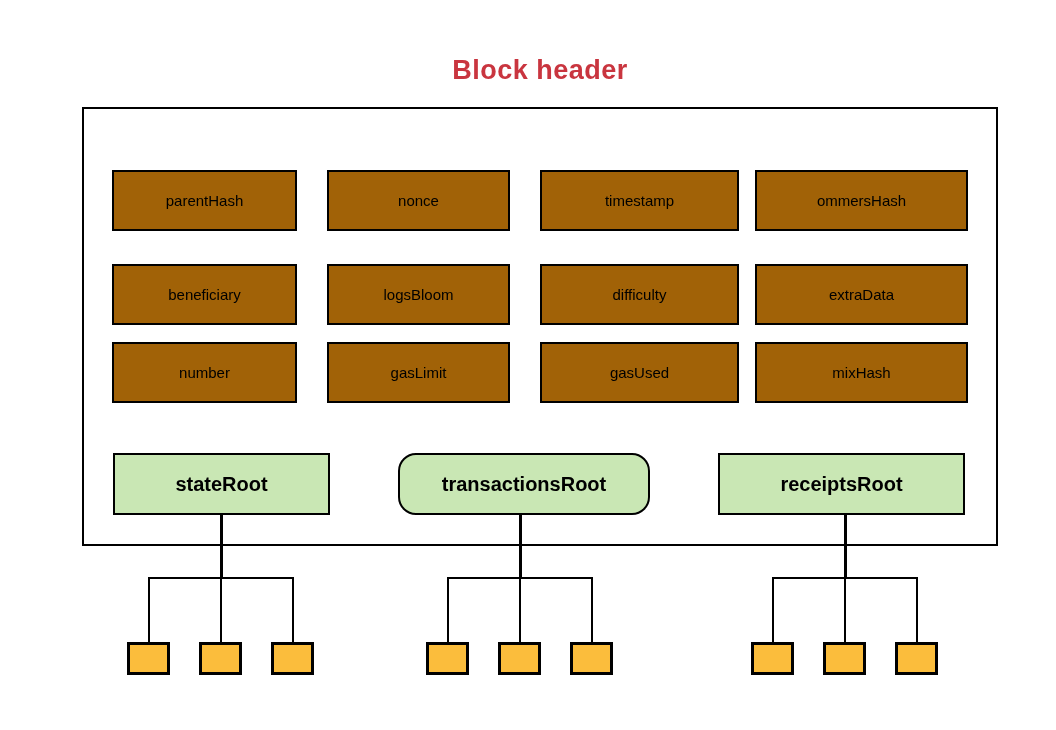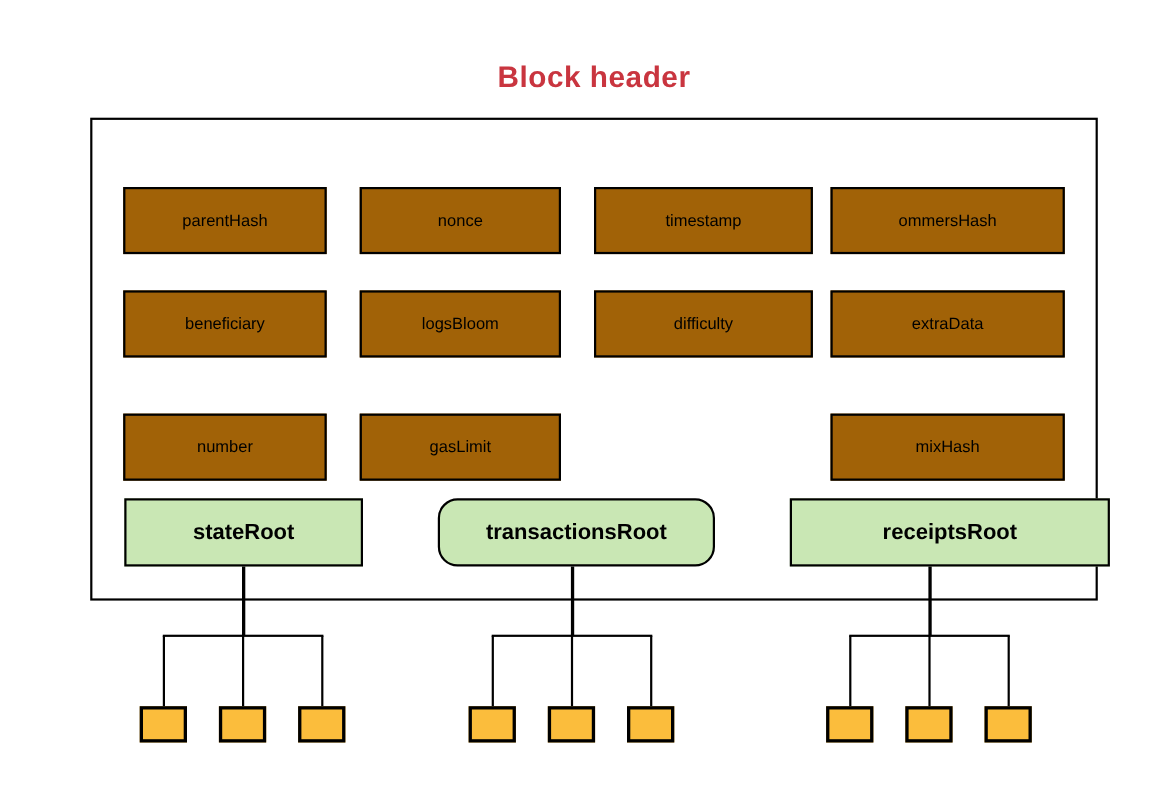--- a/index.html
+++ b/index.html
@@ -47,39 +47,39 @@
     justify-content: center;
     font-size: 15px;
     color: #000000;
   }
   .c0 { left: 112px; width: 185px; }
   .c1 { left: 327px; width: 183px; }
   .c2 { left: 540px; width: 199px; }
   .c3 { left: 755px; width: 213px; }
   .r0 { top: 170px; }
   .r1 { top: 264px; }
-  .r2 { top: 376px; }
+  .r2 { top: 342px; }
   .root-box {
     position: absolute;
     top: 453px;
     height: 62px;
     border: 2px solid #000000;
     background: #C9E7B4;
     box-sizing: border-box;
     display: flex;
     align-items: center;
     justify-content: center;
     font-size: 20px;
     font-weight: bold;
     color: #000000;
     z-index: 2;
   }
   .root-state   { left: 113px; width: 217px; }
   .root-tx      { left: 398px; width: 252px; border-radius: 18px; }
-  .root-receipt { left: 718px; width: 291px; }
+  .root-receipt { left: 718px; width: 247px; }
   .line {
     position: absolute;
     background: #000000;
     z-index: 3;
   }
   .trunk  { width: 3px;  top: 515px; height: 63px; }
   .branch { height: 2px; top: 577px; width: 146px; }
   .drop   { width: 2px;  top: 578px; height: 64px; }
   .leaf {
     position: absolute;
@@ -126,20 +126,23 @@
   <div class="field-box r1 c3">
     <span>extraData</span>
   </div>
 
   <div class="field-box r2 c0">
     <span>number</span>
   </div>
   <div class="field-box r2 c1">
     <span>gasLimit</span>
   </div>
+  <div class="field-box r2 c2">
+    <span>gasUsed</span>
+  </div>
   <div class="field-box r2 c3">
     <span>mixHash</span>
   </div>
 
   <div class="root-box root-state">
     <span>stateRoot</span>
   </div>
   <div class="root-box root-tx">
     <span>transactionsRoot</span>
   </div>

